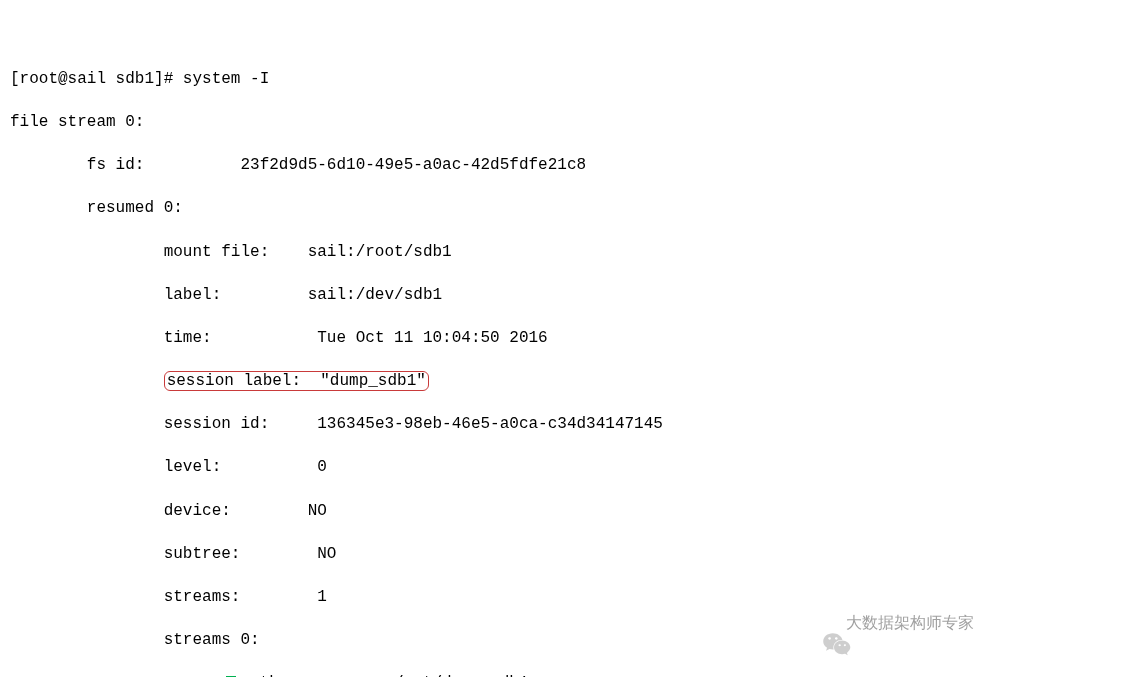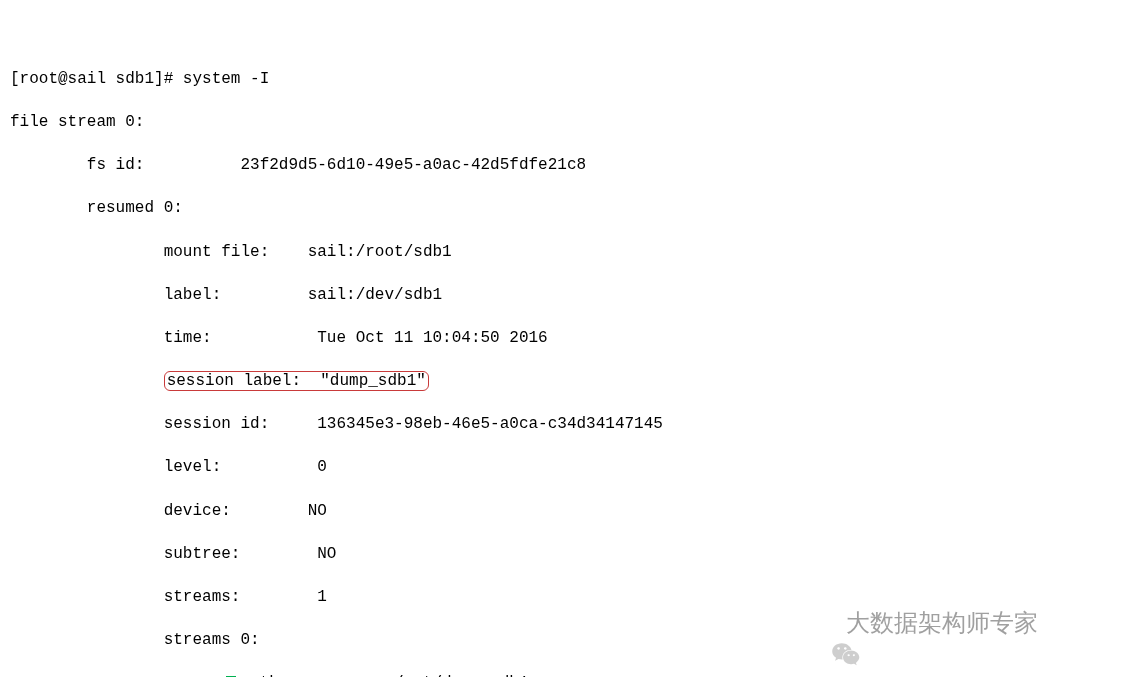--- a/index.html
+++ b/index.html
@@ -21,21 +21,21 @@
       border-radius: 6px;
       padding: 0 2px;
       display: inline;
     }
     .watermark {
       position: absolute;
       top: 605px;
       left: 800px;
       color: rgba(120,120,120,0.7);
       font-family: "Microsoft YaHei", sans-serif;
-      font-size: 24px;
+      font-size: 16px;
       display: flex;
       align-items: center;
       gap: 10px;
       pointer-events: none;
     }
     .wx-icon {
       width: 36px;
       height: 36px;
       opacity: 0.6;
     }

